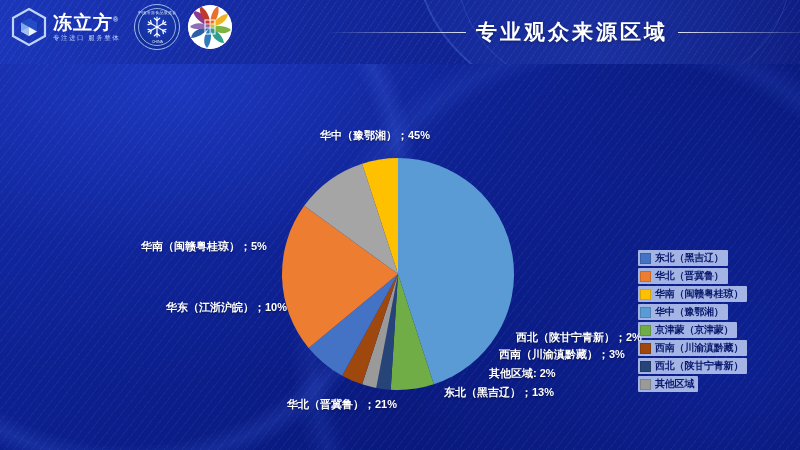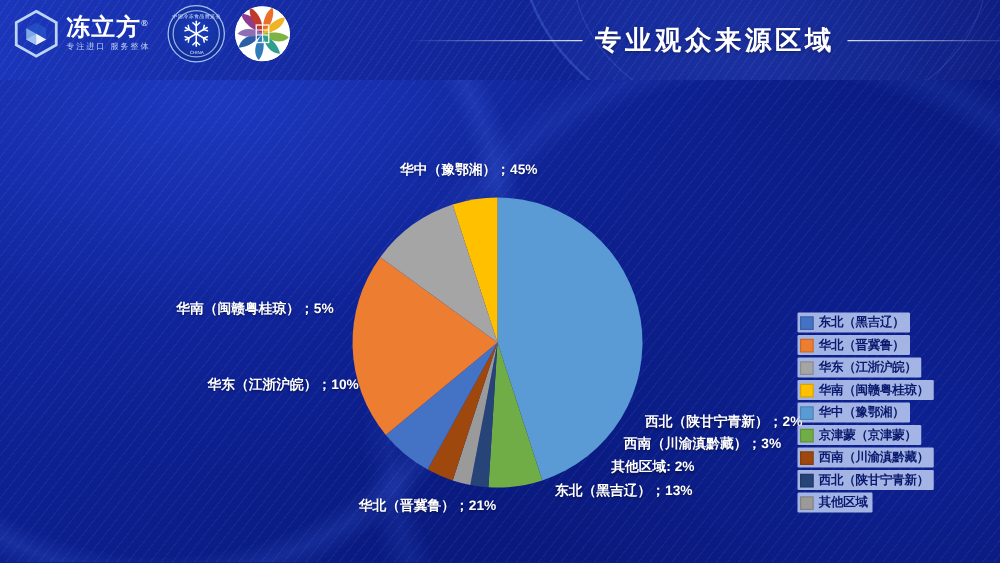--- a/index.html
+++ b/index.html
@@ -381,24 +381,20 @@
   <div id="legend">
       <div class="legend-item">
         <span class="legend-swatch" style="background: rgb(68, 114, 196);"></span>
         <span class="legend-label">东北（黑吉辽）</span>
       </div>
       <div class="legend-item">
         <span class="legend-swatch" style="background: rgb(237, 125, 49);"></span>
         <span class="legend-label">华北（晋冀鲁）</span>
       </div>
       <div class="legend-item">
-        <span class="legend-swatch" style="background: rgb(165, 165, 165);"></span>
-        <span class="legend-label">华东（江浙沪皖）</span>
-      </div>
-      <div class="legend-item">
         <span class="legend-swatch" style="background: rgb(255, 192, 0);"></span>
         <span class="legend-label">华南（闽赣粤桂琼）</span>
       </div>
       <div class="legend-item">
         <span class="legend-swatch" style="background: rgb(91, 155, 213);"></span>
         <span class="legend-label">华中（豫鄂湘）</span>
       </div>
       <div class="legend-item">
         <span class="legend-swatch" style="background: rgb(112, 173, 71);"></span>
         <span class="legend-label">京津蒙（京津蒙）</span>

